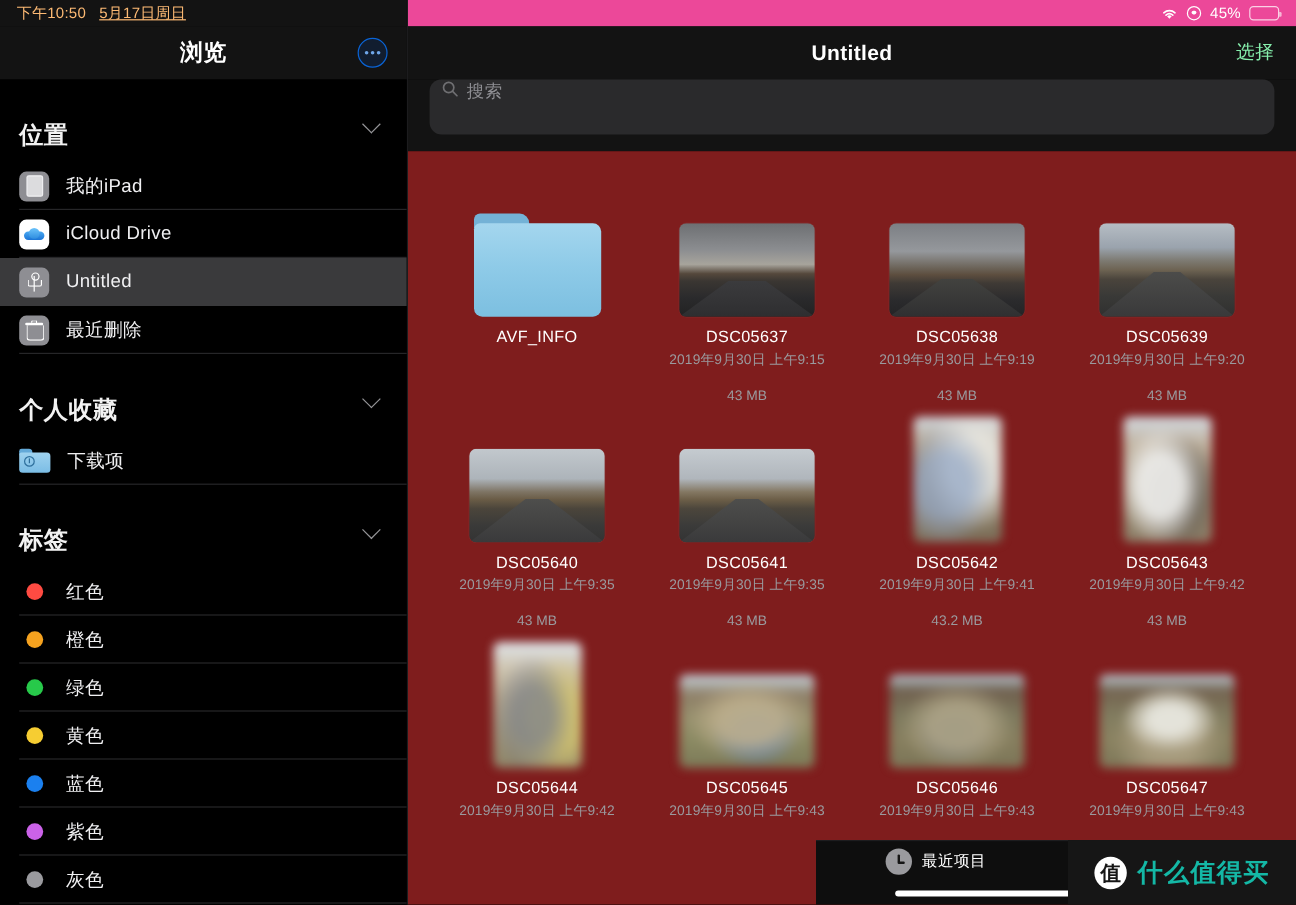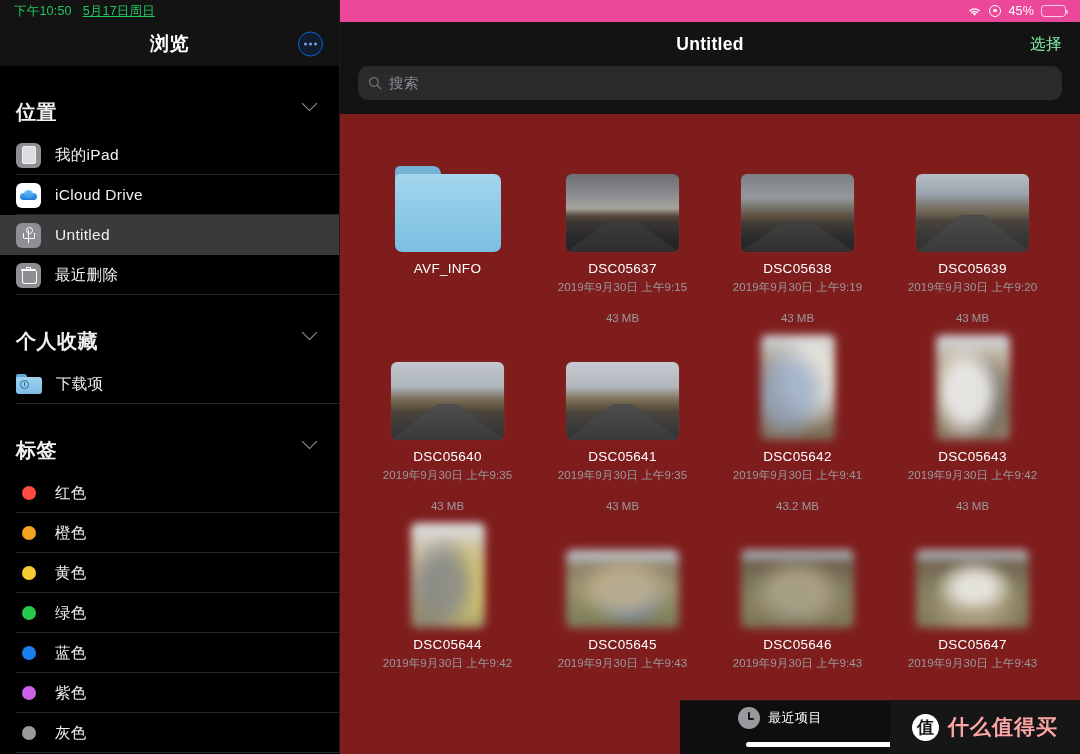--- a/index.html
+++ b/index.html
@@ -15,21 +15,21 @@
   
   .sidebar {
     width: 340px; height: 754px;
     background: #0b0b0b;
     position: relative;
     display: flex; flex-direction: column;
     border-right: 1px solid #1c1c1e;
   }
   .statusbar {
     height: 22px; display: flex; align-items: center;
-    padding: 0 0 0 14px; color: #22c55e; font-size: 12.5px;
+    padding: 0 0 0 14px; color: #fdba74; font-size: 12.5px;
     background: #131313;
   }
   .sb-time { margin-right: 11px; letter-spacing: .2px; }
   .sb-date { letter-spacing: .2px; text-decoration: underline; }
 
   .sidebar-header {
     height: 44px; background: #131313;
     display: flex; align-items: center; justify-content: center;
     position: relative;
   }
@@ -131,22 +131,22 @@
   .battery .fill { height: 100%; background: #fff; border-radius: 1.8px; }
 
   .content-header {
     height: 44px; background: #131313; display:flex; align-items:center; justify-content:center; position: relative;
   }
   .content-title { color: #fff; font-size: 17.5px; font-weight: 600; letter-spacing: .3px; }
   .select-btn { position: absolute; right: 18px; top: 50%; transform: translateY(-50%); color: #86efac; font-size: 15.5px; cursor: pointer; letter-spacing: .5px;}
 
   .search-wrap { background: #131313; padding: 0 18px 14px 18px; }
   .search-bar {
-    height: 34px; background: #2a2a2c; border-radius: 10px; display:flex; align-items:center;
-    padding: 15px 10px; cursor: text;
+    height: 46px; background: #2a2a2c; border-radius: 10px; display:flex; 
+    padding: 1px 10px; cursor: text;
   }
   .search-ico { width: 14px; height: 14px; margin-right: 7px; flex: 0 0 14px; opacity:.62;}
   .search-ph { color: #8e8e93; font-size: 14.5px; letter-spacing: .4px; }
 
   .grid-area { flex: 1; background: #7f1d1d; overflow: hidden; position: relative; }
   .grid {
     display: grid; grid-template-columns: repeat(4, 1fr);
     padding: 28px 20px 0 20px; row-gap: 6px;
   }
   .cell { display:flex; flex-direction: column; align-items: center; cursor: pointer; }
@@ -192,21 +192,21 @@
     position: absolute; bottom: 7px; left: 50%; transform: translateX(-50%);
     width: 268px; height: 5px; border-radius: 3px; background: #fff;
   }
 
   .watermark {
     position: absolute; right: 0; bottom: 0; width: 190px; height: 54px;
     background: #161616; display:flex; align-items:center; justify-content:center; gap: 9px;
   }
   .wm-logo { width: 27px; height: 27px; border-radius: 50%; background: #fff; color: #161616;
     display:flex; align-items:center; justify-content:center; font-size: 17px; font-weight: 700; }
-  .wm-text { color: #fca5a5; font-size: 21px; font-weight: 700; letter-spacing: 1px; }
+  .wm-text { color: #14b8a6; font-size: 21px; font-weight: 700; letter-spacing: 1px; }
 </style>
 </head>
 <body>
 
 <div id="app">
 
   <div class="sidebar">
 
     <div class="statusbar">
       <span class="sb-time">下午10:50</span>
@@ -288,27 +288,27 @@
         <span class="dot" style="background: rgb(255, 75, 66);"></span>
         <span class="label">红色</span>
         <span class="sep"></span>
       </div>
       <div class="row tagrow">
         <span class="dot" style="background: rgb(245, 162, 31);"></span>
         <span class="label">橙色</span>
         <span class="sep"></span>
       </div>
       <div class="row tagrow">
+        <span class="dot" style="background: rgb(39, 201, 74);"></span>
+        <span class="label">绿色</span>
+        <span class="sep"></span>
+      </div>
+      <div class="row tagrow">
         <span class="dot" style="background: rgb(246, 205, 50);"></span>
         <span class="label">黄色</span>
-        <span class="sep"></span>
-      </div>
-      <div class="row tagrow">
-        <span class="dot" style="background: rgb(39, 201, 74);"></span>
-        <span class="label">绿色</span>
         <span class="sep"></span>
       </div>
       <div class="row tagrow">
         <span class="dot" style="background: rgb(27, 128, 239);"></span>
         <span class="label">蓝色</span>
         <span class="sep"></span>
       </div>
       <div class="row tagrow">
         <span class="dot" style="background: rgb(203, 98, 232);"></span>
         <span class="label">紫色</span>

